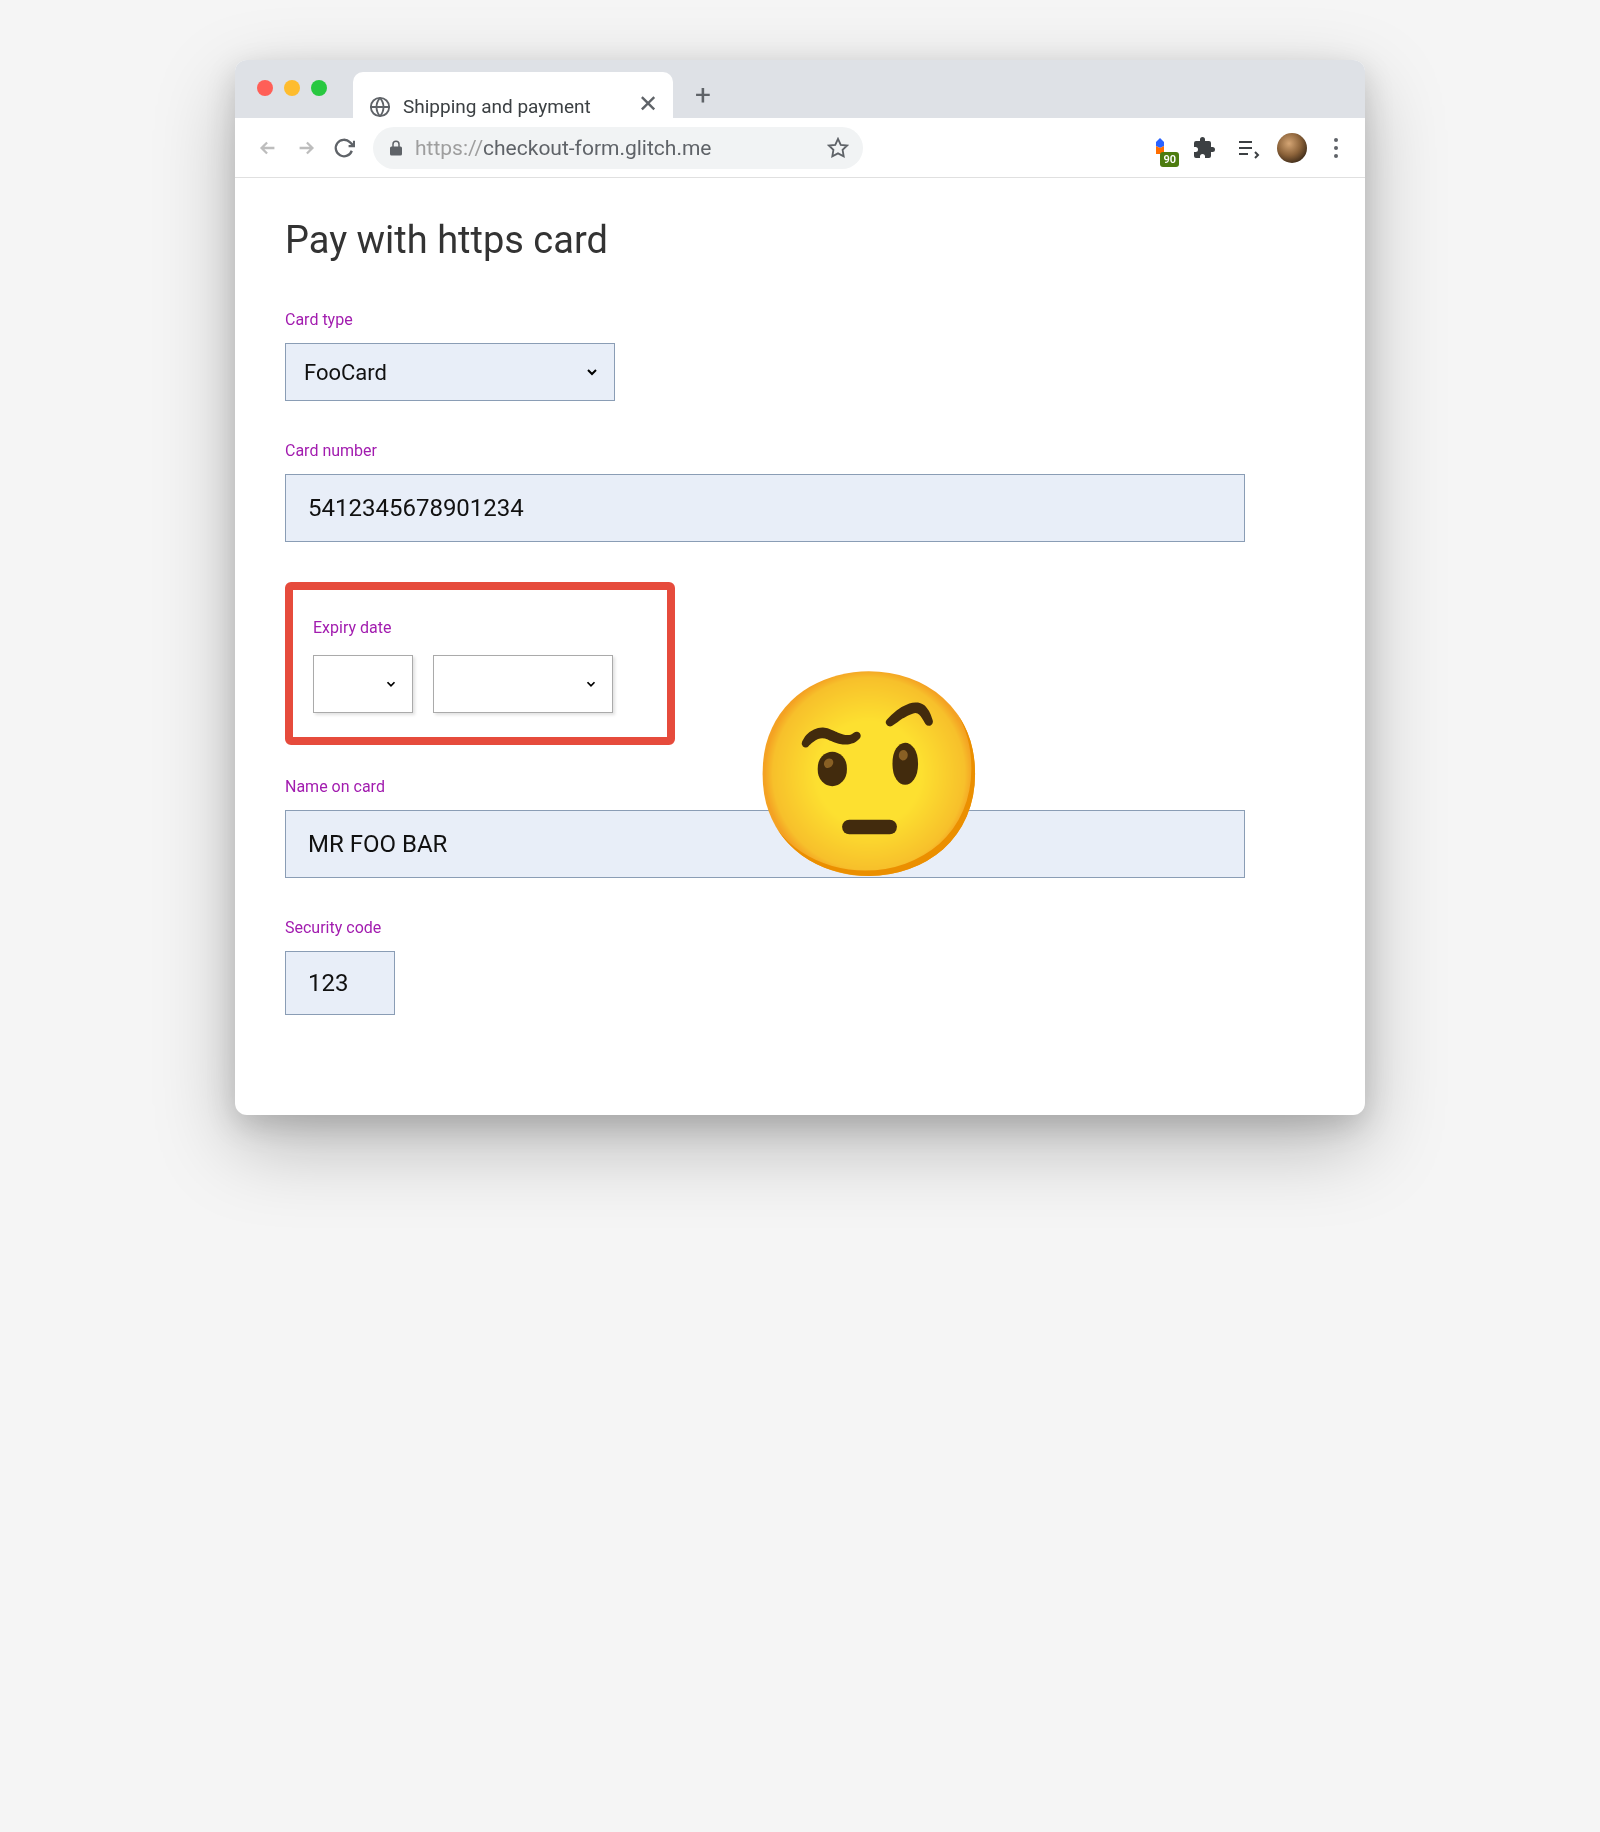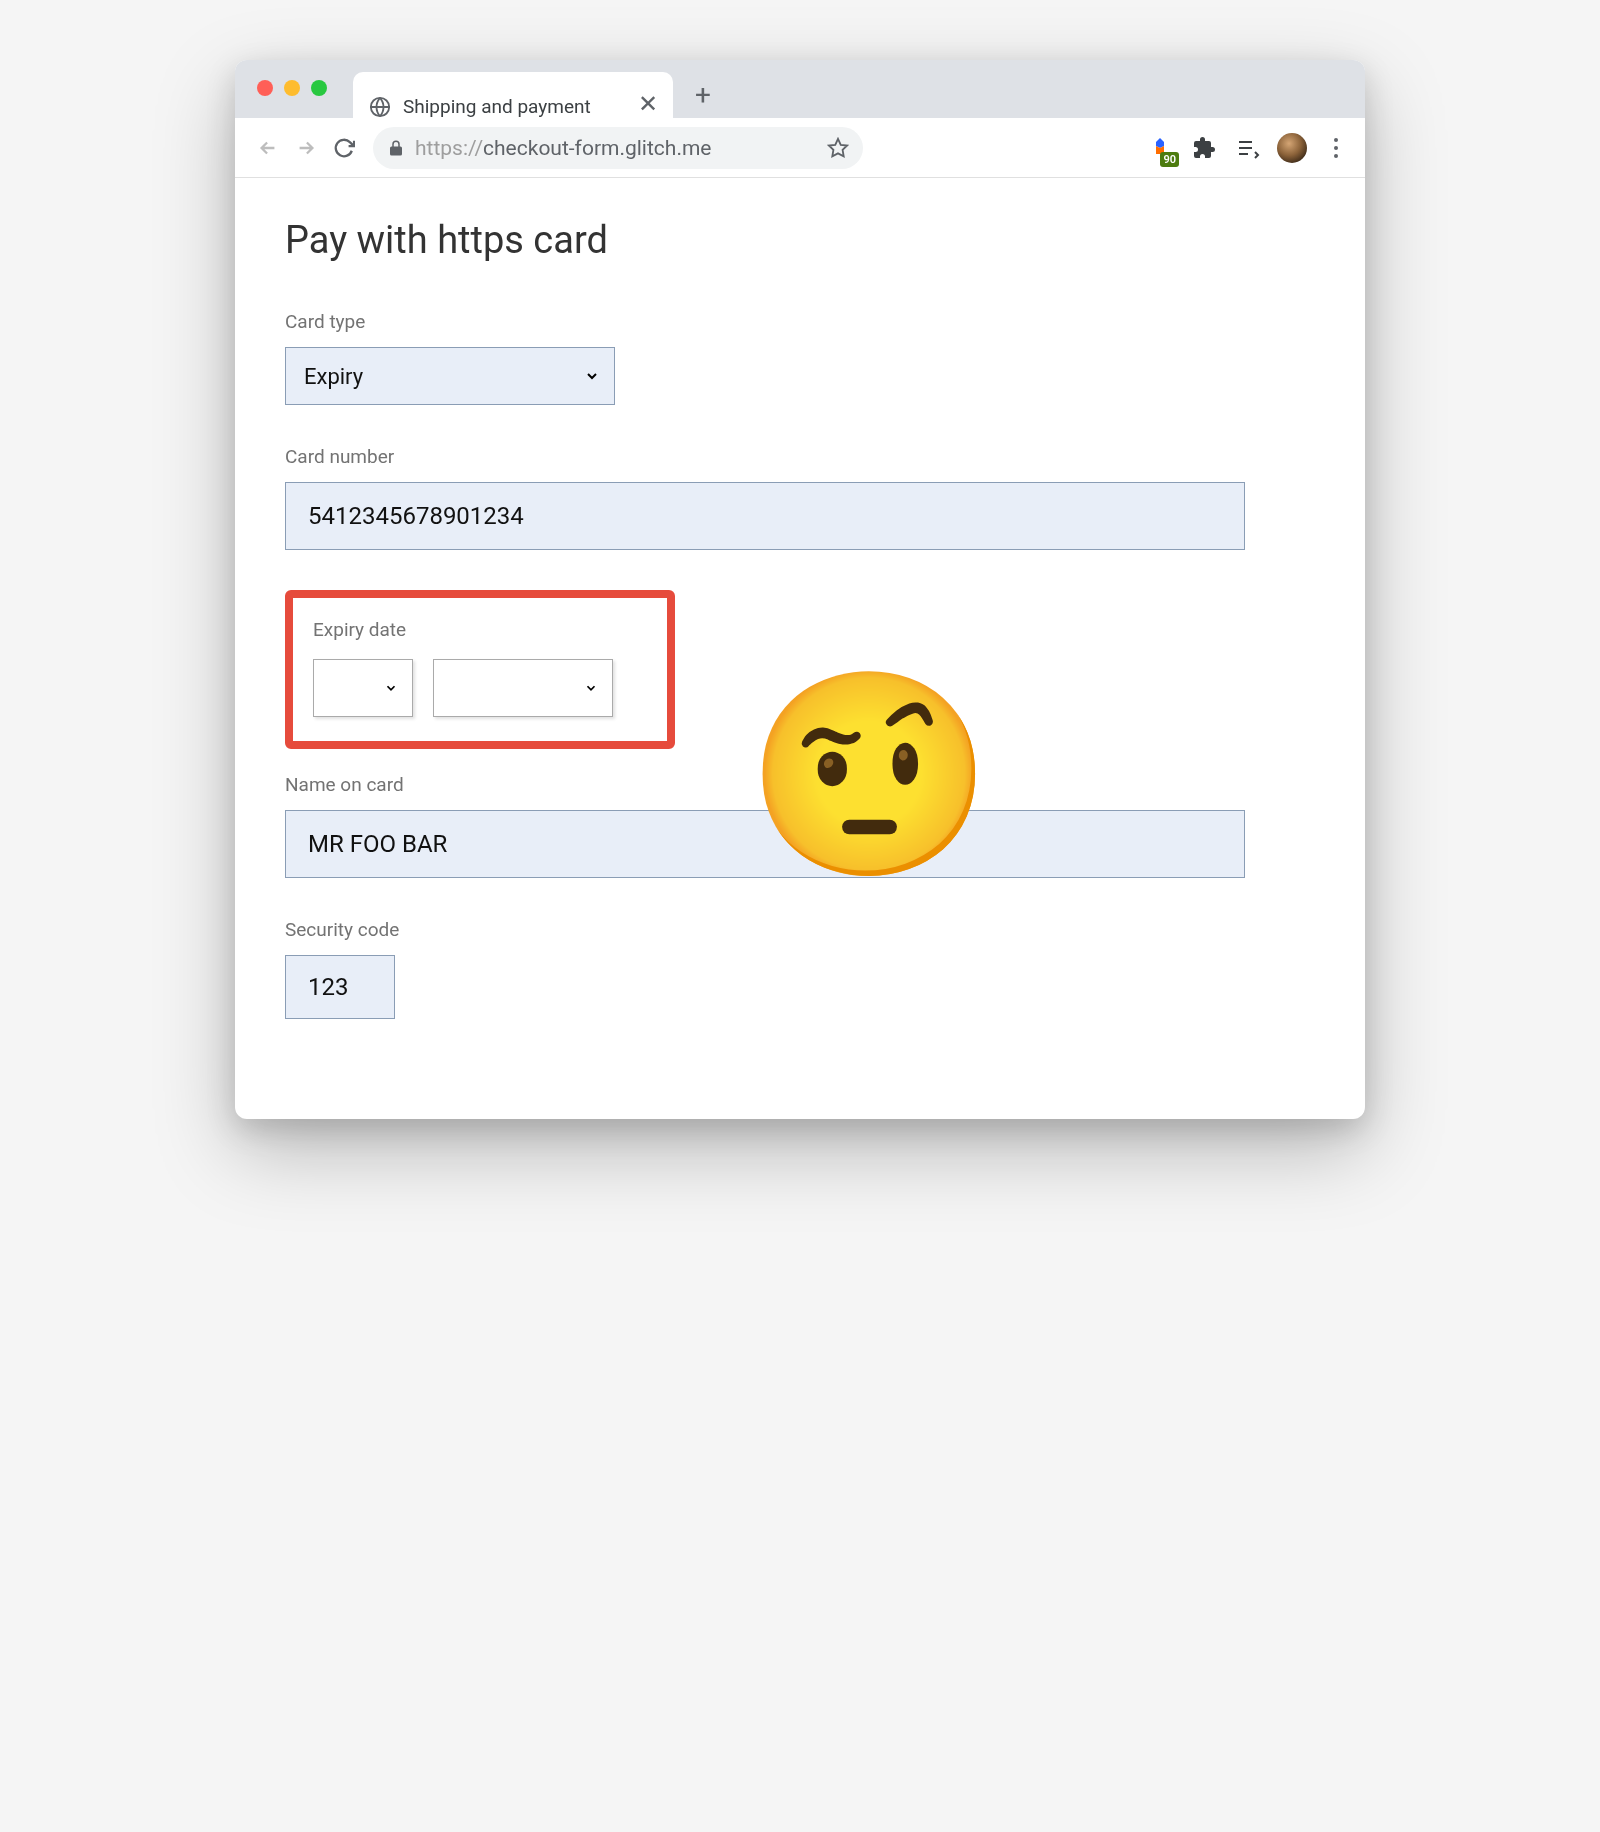--- a/index.html
+++ b/index.html
@@ -157,24 +157,25 @@
     .page-title {
       font-size: 38px;
       font-weight: 400;
       color: #333;
       margin-bottom: 48px;
     }
     .field-group {
       margin-bottom: 40px;
     }
     .field-label {
-      font-size: 19px;
-      color: #737373;
+      font-size: 16px;
+      color: #a21caf;
       margin-bottom: 14px;
       display: block;
+      margin-top: 8px;
     }
     .select-box {
       height: 58px;
       border: 1px solid #8a9db5;
       background: #e8eef8;
       display: inline-flex;
       align-items: center;
       padding: 0 44px 0 18px;
       font-size: 22px;
       color: #111;
@@ -323,21 +324,21 @@
       </div>
     </div>
   </div>
 
   <div class="page-content">
     <h1 class="page-title">Pay with https card</h1>
 
     <div class="field-group">
       <label class="field-label">Card type</label>
       <div class="select-box">
-        <span>Expiry</span>
+        <span>FooCard</span>
         <span class="select-chevron">
           <svg width="16" height="16" viewBox="0 0 24 24" fill="none" stroke="#000" stroke-width="3">
               <polyline points="6 9 12 15 18 9"></polyline>
             </svg>
         </span>
       </div>
     </div>
 
     <div class="field-group">
       <label class="field-label">Card number</label>

